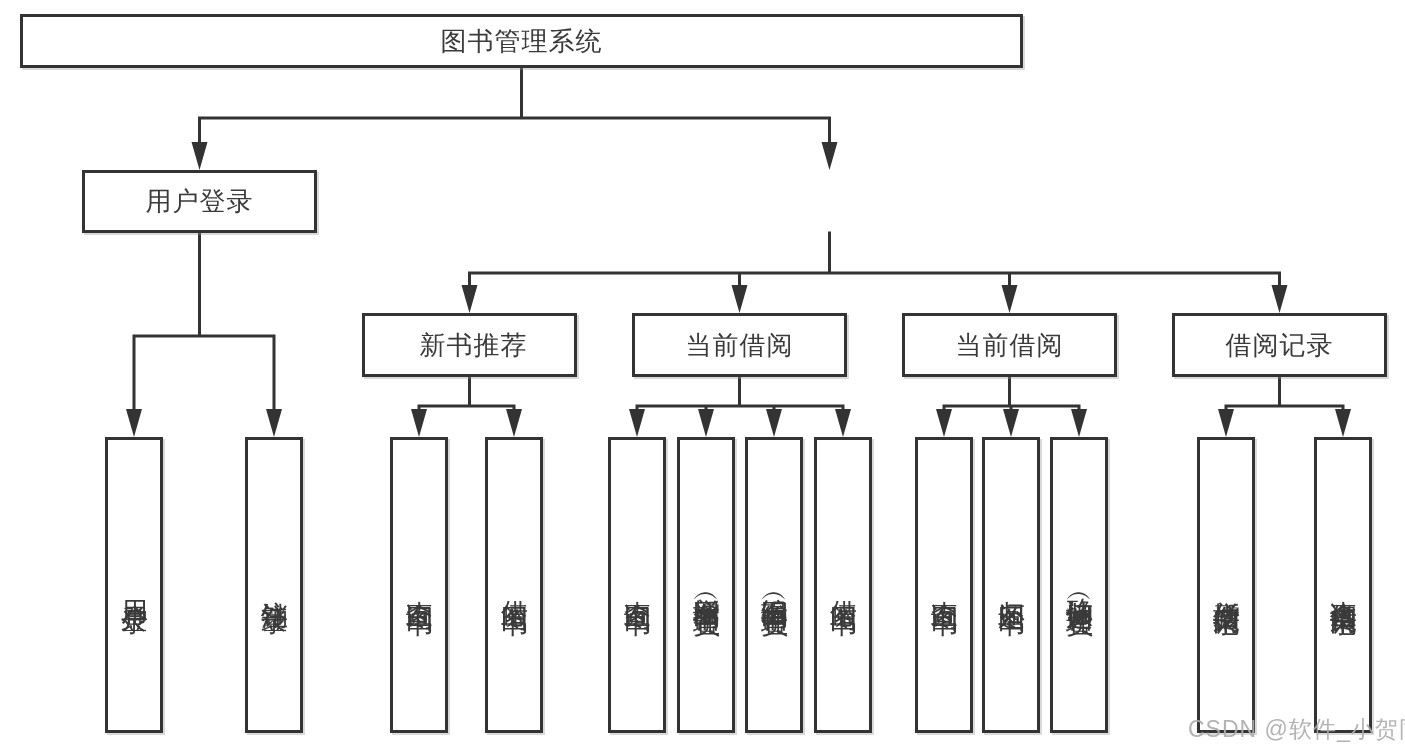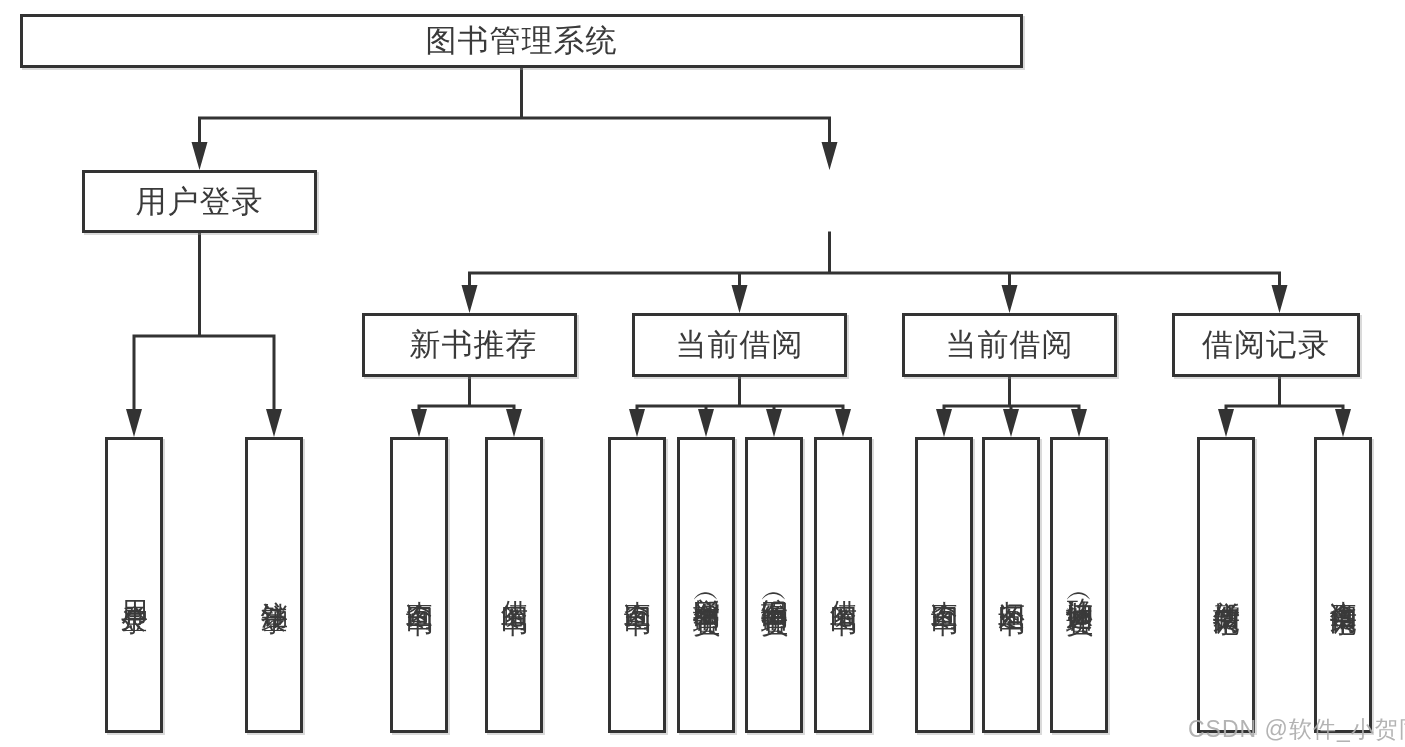--- a/index.html
+++ b/index.html
@@ -28,21 +28,21 @@
     border: 3px solid #333333;
     background: #ffffff;
     color: #3a3a3a;
     display: flex;
     align-items: center;
     justify-content: center;
     text-align: center;
     box-shadow: 2px 2px 0 rgba(150,150,150,0.35);
   }
   .h-node {
-    font-size: 31px;
+    font-size: 26px;
     letter-spacing: 1px;
     white-space: nowrap;
   }
   .v-node {
     font-size: 27px;
     writing-mode: vertical-rl;
     letter-spacing: 3px;
     line-height: 1;
   }
   .v-node.long {
@@ -121,21 +121,21 @@
 
   <div class="node h-node" style="left:362px; top:313px; width:215px; height:64px;padding-left:8px;">
     <span>新书推荐</span>
   </div>
   <div class="node h-node" style="left:632px; top:313px; width:215px; height:64px;">
     <span>当前借阅</span>
   </div>
   <div class="node h-node" style="left:902px; top:313px; width:215px; height:64px;">
     <span>当前借阅</span>
   </div>
-  <div class="node h-node" style="left:1172px; top:313px; width:188px; height:64px;">
+  <div class="node h-node" style="left:1172px; top:313px; width:215px; height:64px;">
     <span>借阅记录</span>
   </div>
 
   <div class="node v-node" style="left:105px; top:437px; width:58px; height:296px;">
     <span>用户登录</span>
   </div>
   <div class="node v-node" style="left:245px; top:437px; width:58px; height:296px;">
     <span>注销登录</span>
   </div>
   <div class="node v-node" style="left:390px; top:437px; width:58px; height:296px;">

